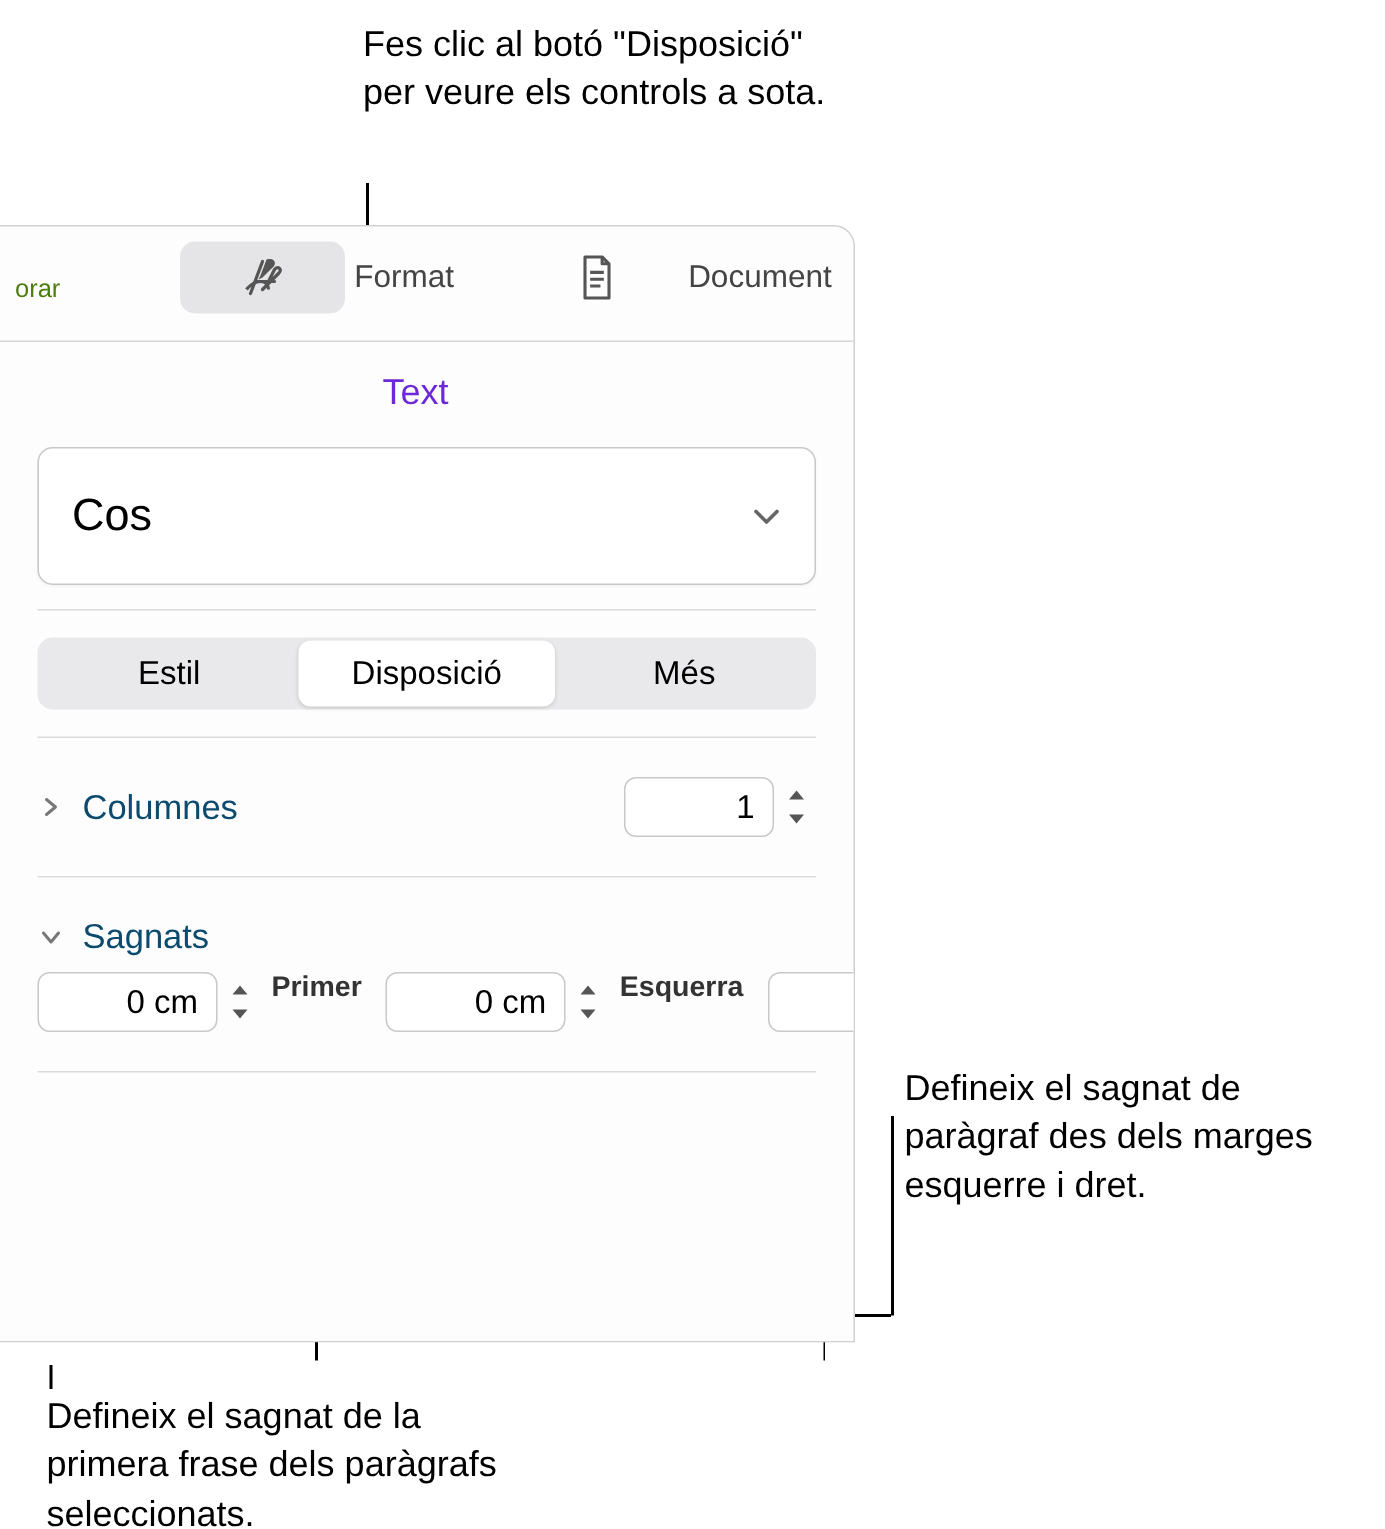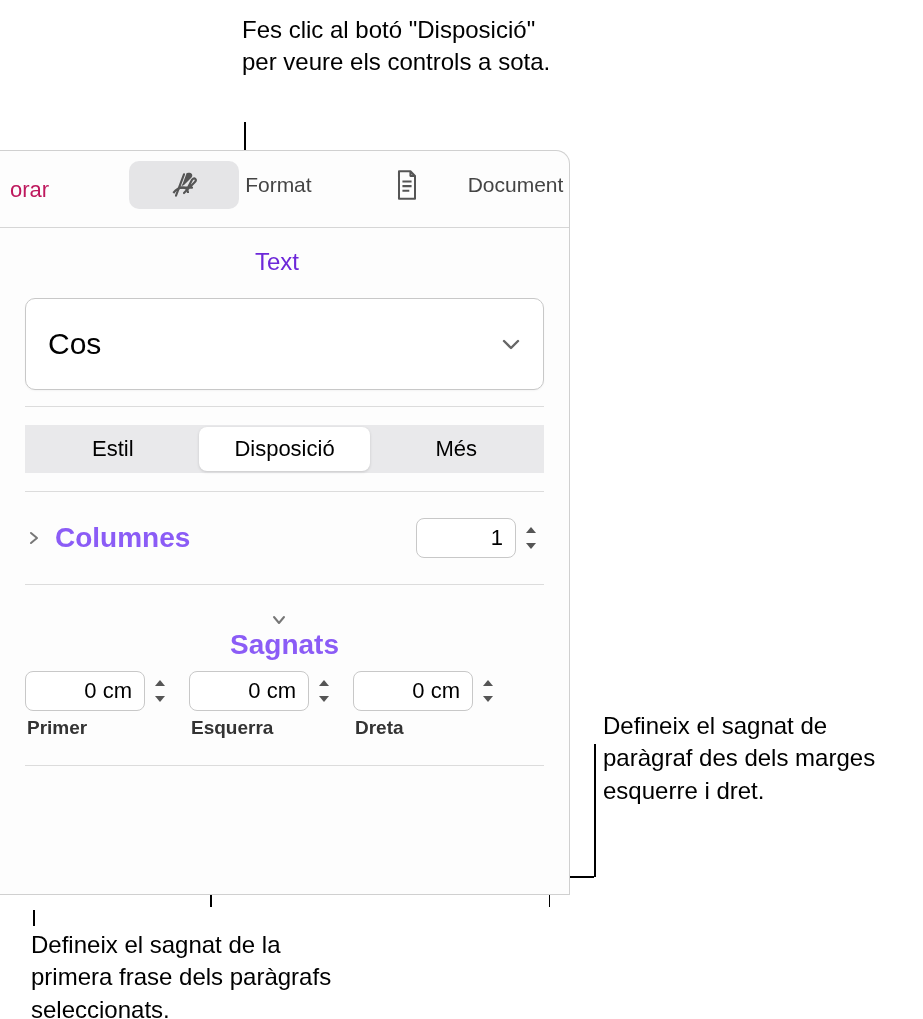--- a/index.html
+++ b/index.html
@@ -59,22 +59,22 @@
       background: #e5e5e7;
     }
     .toolbar-label {
       font-size: 21px;
       color: #444;
     }
     .toolbar-spacer {
       flex: 1;
     }
     .partial-label {
-      font-size: 22px;
-      color: #be185d;
+      font-size: 17px;
+      color: #4d7c0f;
       padding-bottom: 6px;
       margin-left: -10px;
     }
     .section-text-label {
       padding: 20px 0 12px 255px;
       font-size: 24px;
       color: #6d28d9;
     }
     .style-dropdown {
       margin: 10px 25px 16px 25px;
@@ -95,21 +95,21 @@
     .divider {
       height: 1px;
       background: #dcdcdc;
       margin: 12px 25px;
     }
     .seg-control {
       margin: 18px 25px;
       display: flex;
       height: 48px;
       background: #e9e9eb;
-      border-radius: 0;
+      border-radius: 10px;
       padding: 2px;
     }
     .seg-item {
       flex: 1;
       display: flex;
       align-items: center;
       justify-content: center;
       font-size: 22px;
       color: #000;
       border-radius: 8px;
@@ -125,23 +125,23 @@
     }
     .disclosure {
       width: 18px;
       height: 18px;
       margin-right: 12px;
       display: flex;
       align-items: center;
       justify-content: center;
     }
     .section-title {
-      font-size: 28px;
-      font-weight: 700;
-      color: #8b5cf6;
+      font-size: 23px;
+      font-weight: 400;
+      color: #0c4a6e;
       flex: 1;
     }
     .stepper-group {
       display: flex;
       align-items: center;
       gap: 2px;
     }
     .num-input {
       width: 100px;
       height: 40px;
@@ -171,21 +171,21 @@
       align-items: center;
       justify-content: center;
     }
     .indent-grid {
       display: flex;
       gap: 16px;
       padding: 4px 25px 8px 25px;
     }
     .indent-col {
       display: flex;
-      flex-direction: column;
+      flex-direction: row;
       gap: 6px;
     }
     .indent-label {
       font-size: 19px;
       color: #333;
       padding-left: 2px;
       font-weight: bold;
     }
     svg { display: block; }
     .bracket {
@@ -286,21 +286,21 @@
           <svg width="14" height="10" viewBox="0 0 14 10">
               <polygon points="2,2 12,2 7,8" fill="#555"></polygon>
             </svg>
         </div>
       </div>
     </div>
   </div>
 
   <div class="divider"></div>
 
-  <div class="section-row" style="padding-bottom:6px;flex-direction:column;">
+  <div class="section-row" style="padding-bottom:6px;">
     <div class="disclosure">
       <svg width="14" height="12" viewBox="0 0 14 12" fill="none" stroke="#777" stroke-width="2" stroke-linecap="round" stroke-linejoin="round">
         <polyline points="2,3 7,9 12,3"></polyline>
       </svg>
     </div>
     <div class="section-title">Sagnats</div>
   </div>
 
   <div class="indent-grid">
     <div class="indent-col">

